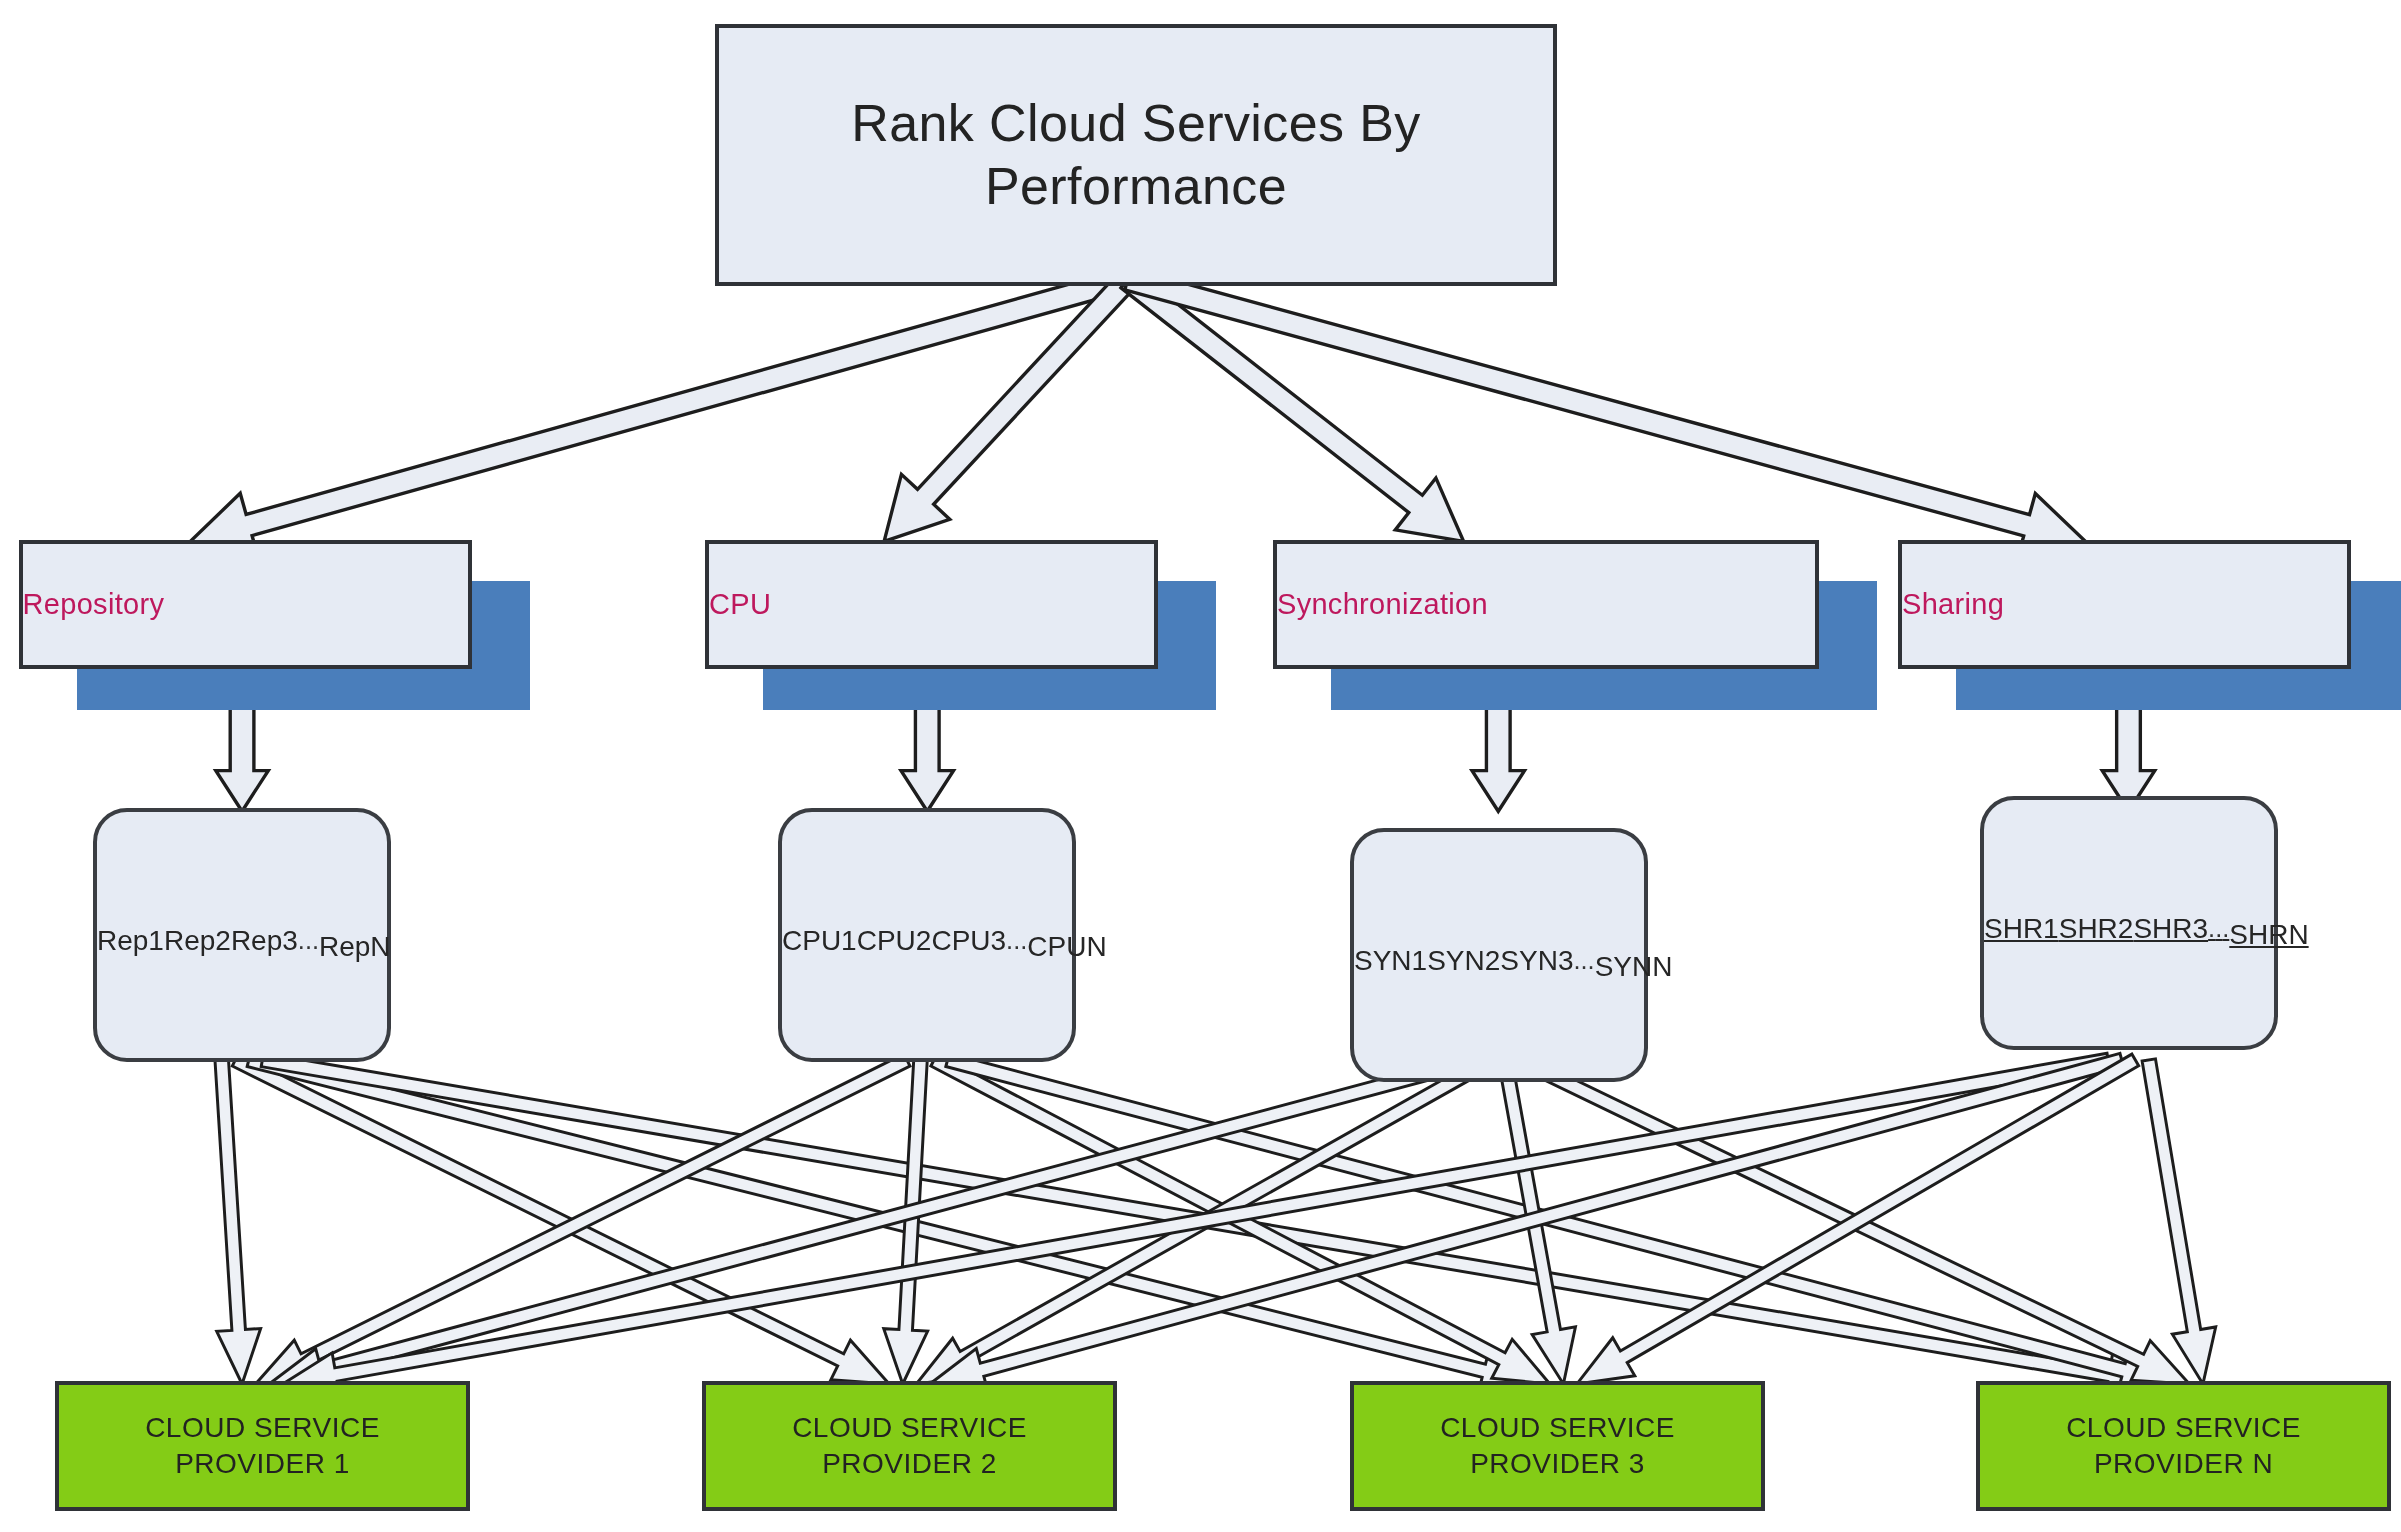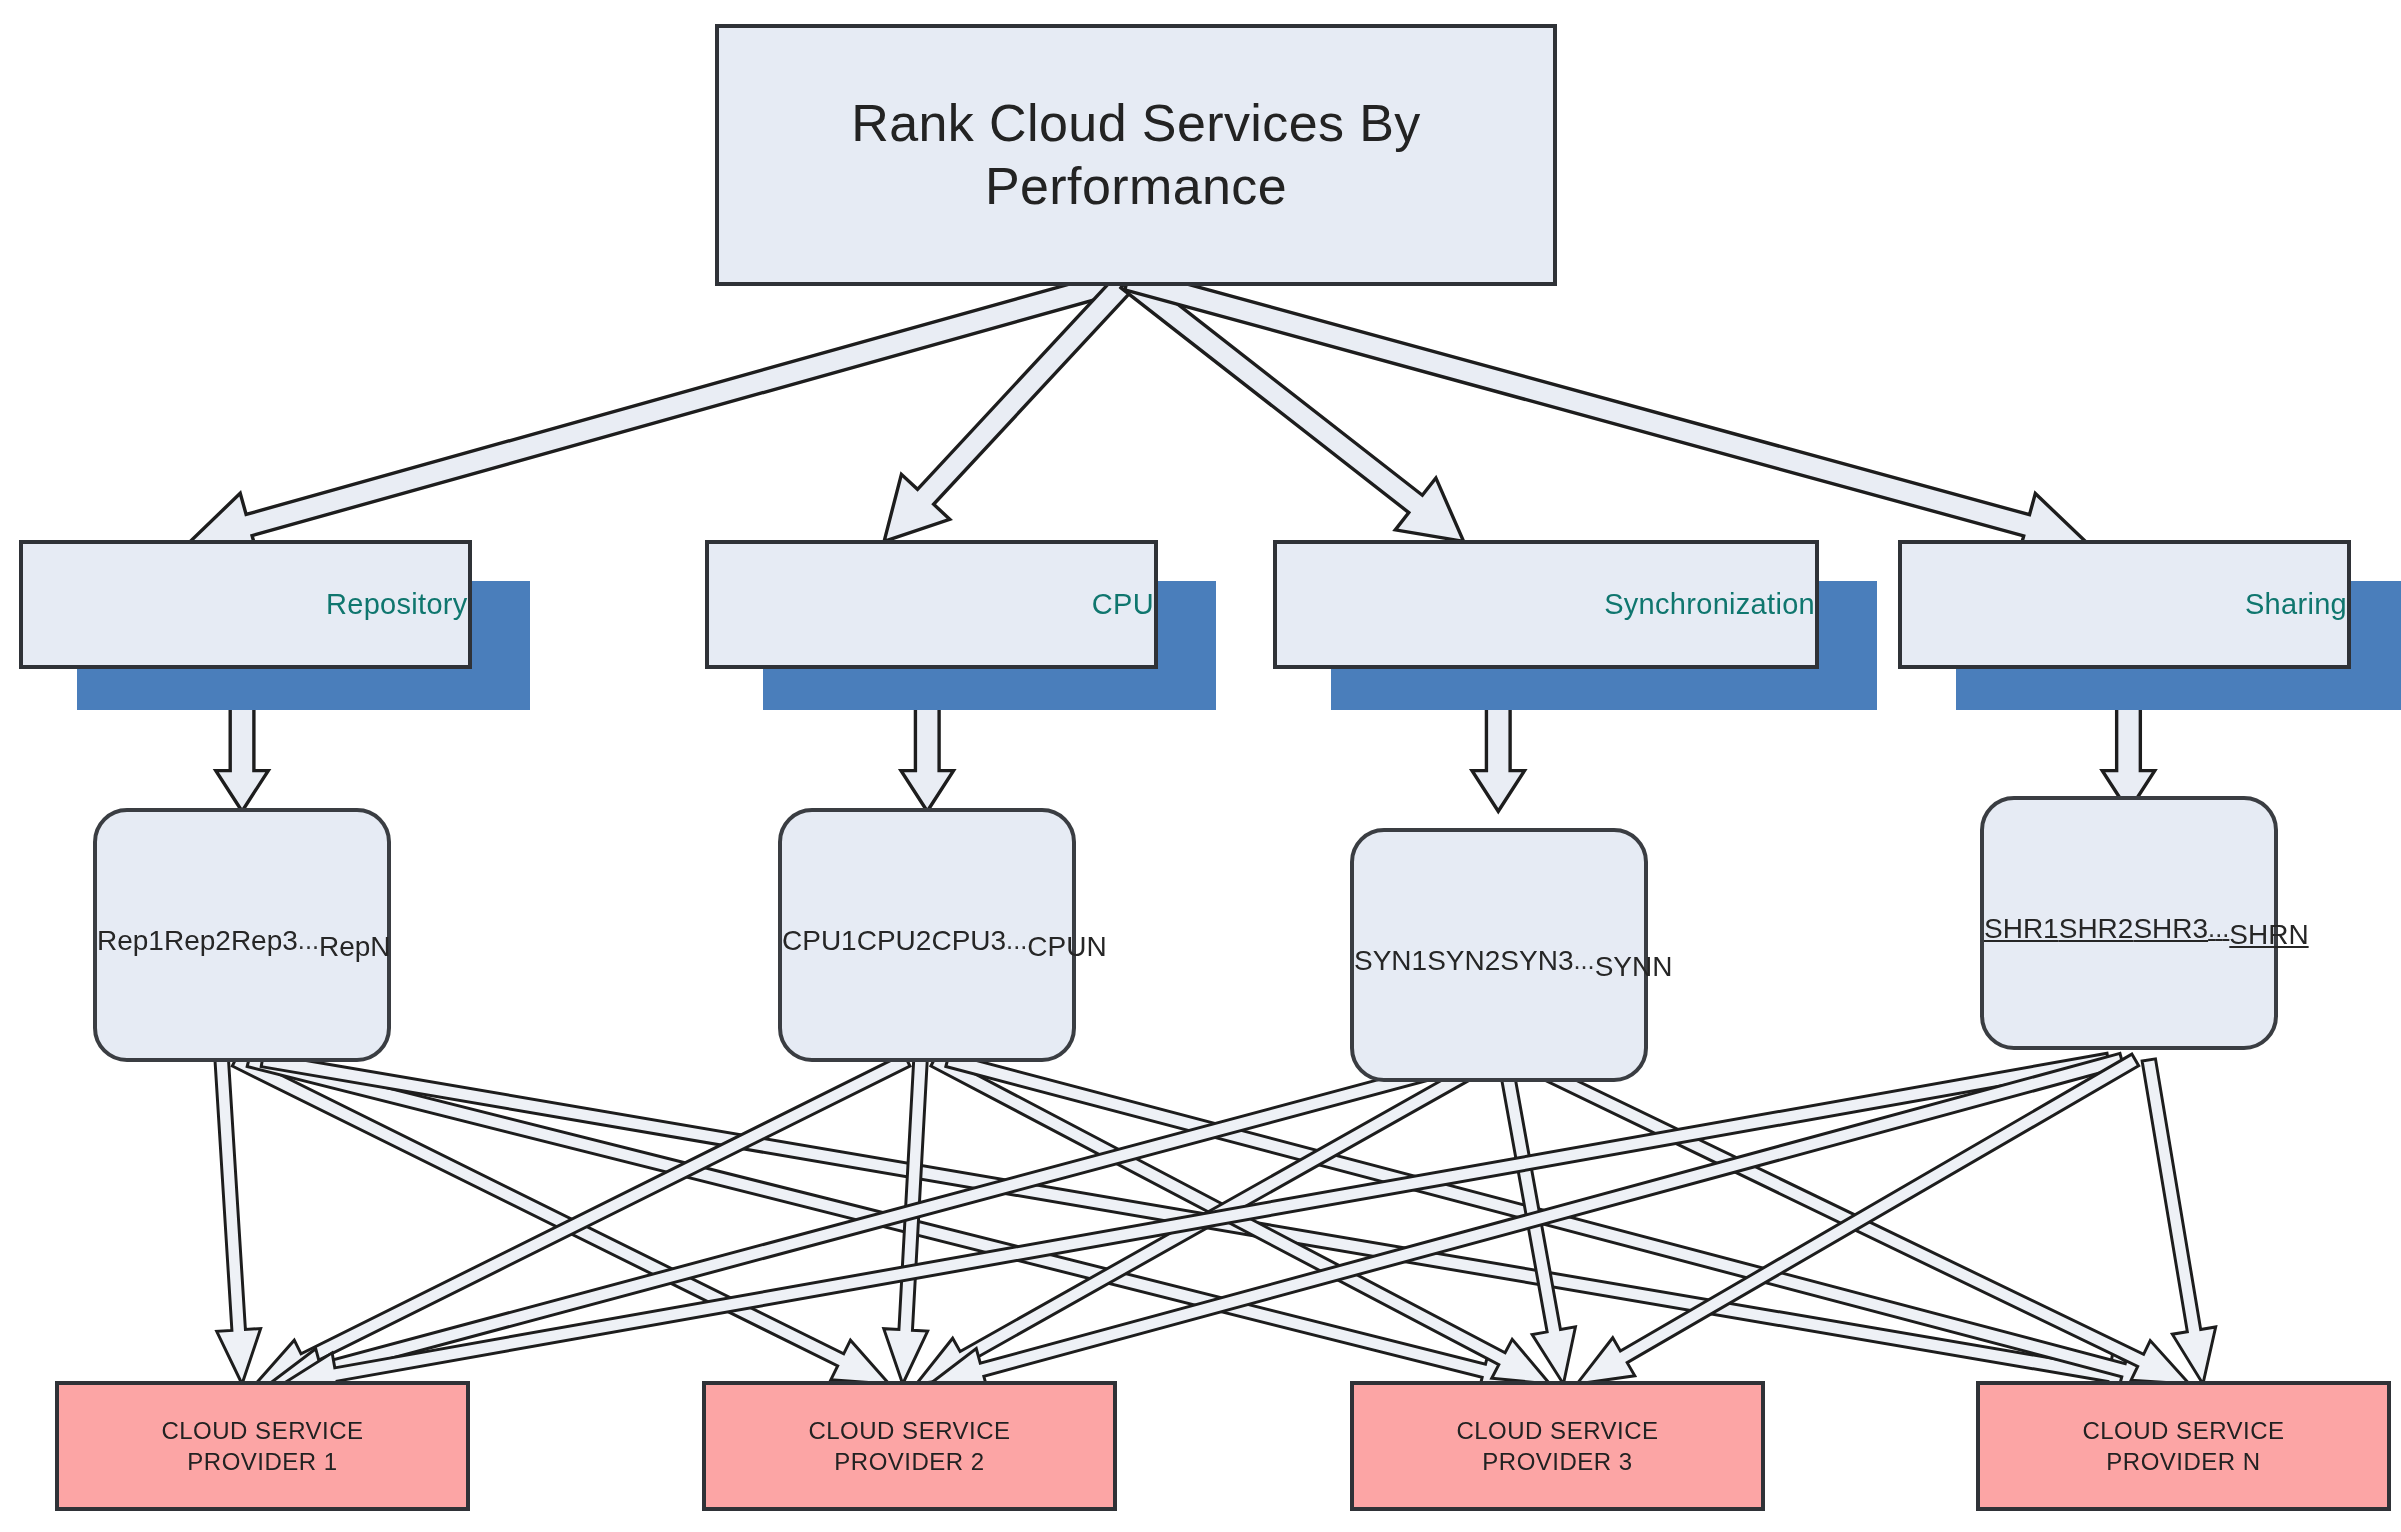--- a/index.html
+++ b/index.html
@@ -64,24 +64,24 @@
     position: absolute;
     left: 0;
     top: 0;
     width: 100%;
     height: 100%;
     box-sizing: border-box;
     background: #e6ebf4;
     border: 4.2px solid #2f3237;
     display: flex;
     align-items: center;
-    justify-content: flex-end;
+    justify-content: flex-start;
     text-align: center;
     font-size: 29px;
-    color: #0f766e;
+    color: #be185d;
     letter-spacing: 0.3px;
   }
   
   .list-box {
     background: #e6ebf4;
     border: 4.2px solid #3a3d42;
     border-radius: 34px;
     flex-direction: row;
     justify-content: flex-start;
     padding-top: 12px;
@@ -97,23 +97,23 @@
   .list-box .li.dot {
     font-size: 25.4px;
     line-height: 1.55;
     color: #333;
   }
   .list-box .li.last {
     margin-top: 12px;
   }
   
   .provider-box {
-    background: #fca5a5;
+    background: #84cc16;
     border: 4.2px solid #2f3237;
-    font-size: 24px;
+    font-size: 28px;
     line-height: 1.3;
     letter-spacing: 0.5px;
     color: #222;
   }
   .provider-box .pl {
     display: block;
     width: 100%;
     text-align: center;
   }
 </style>

